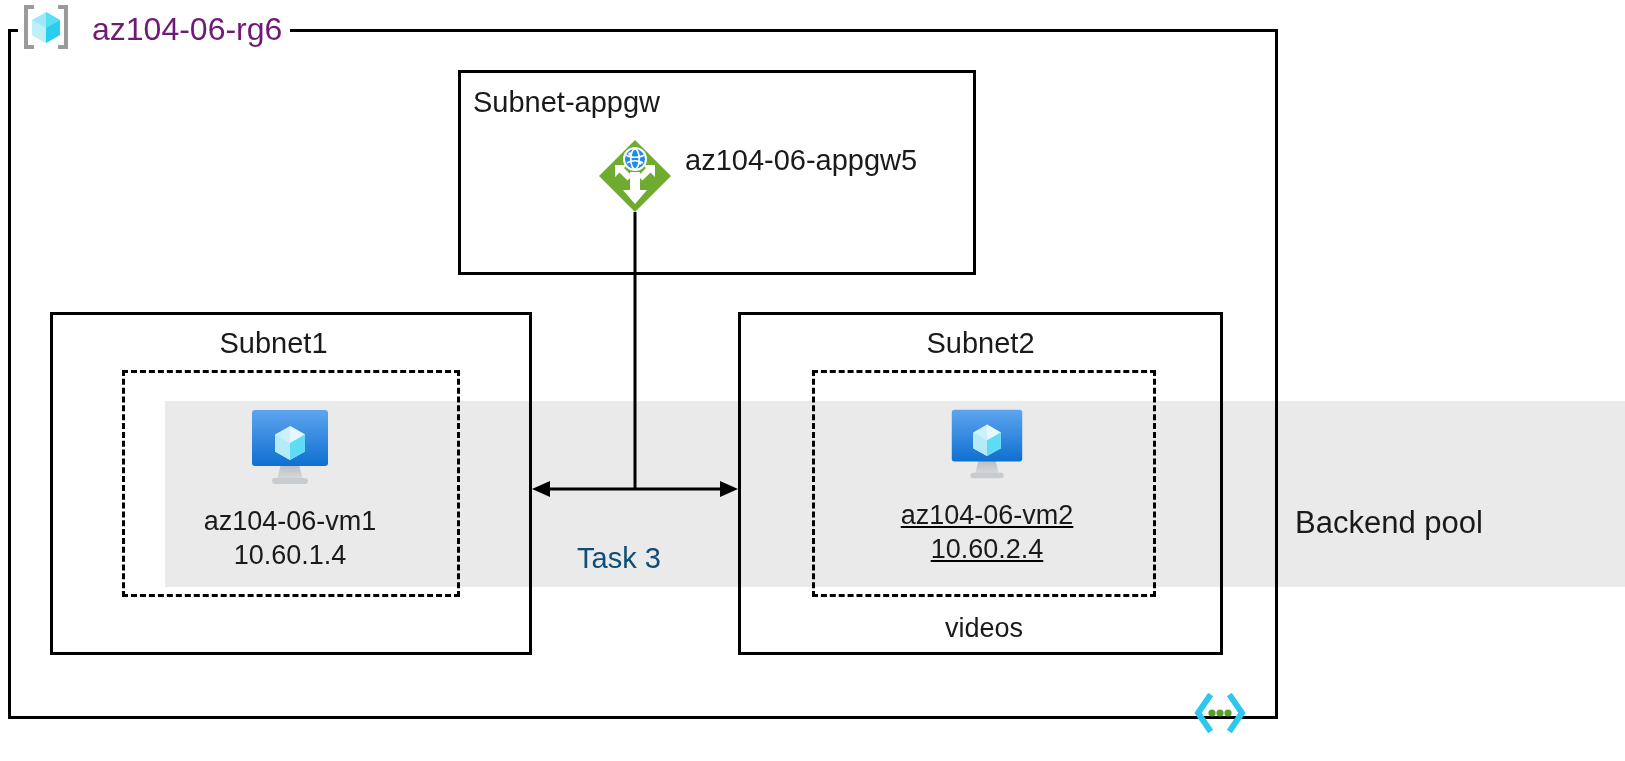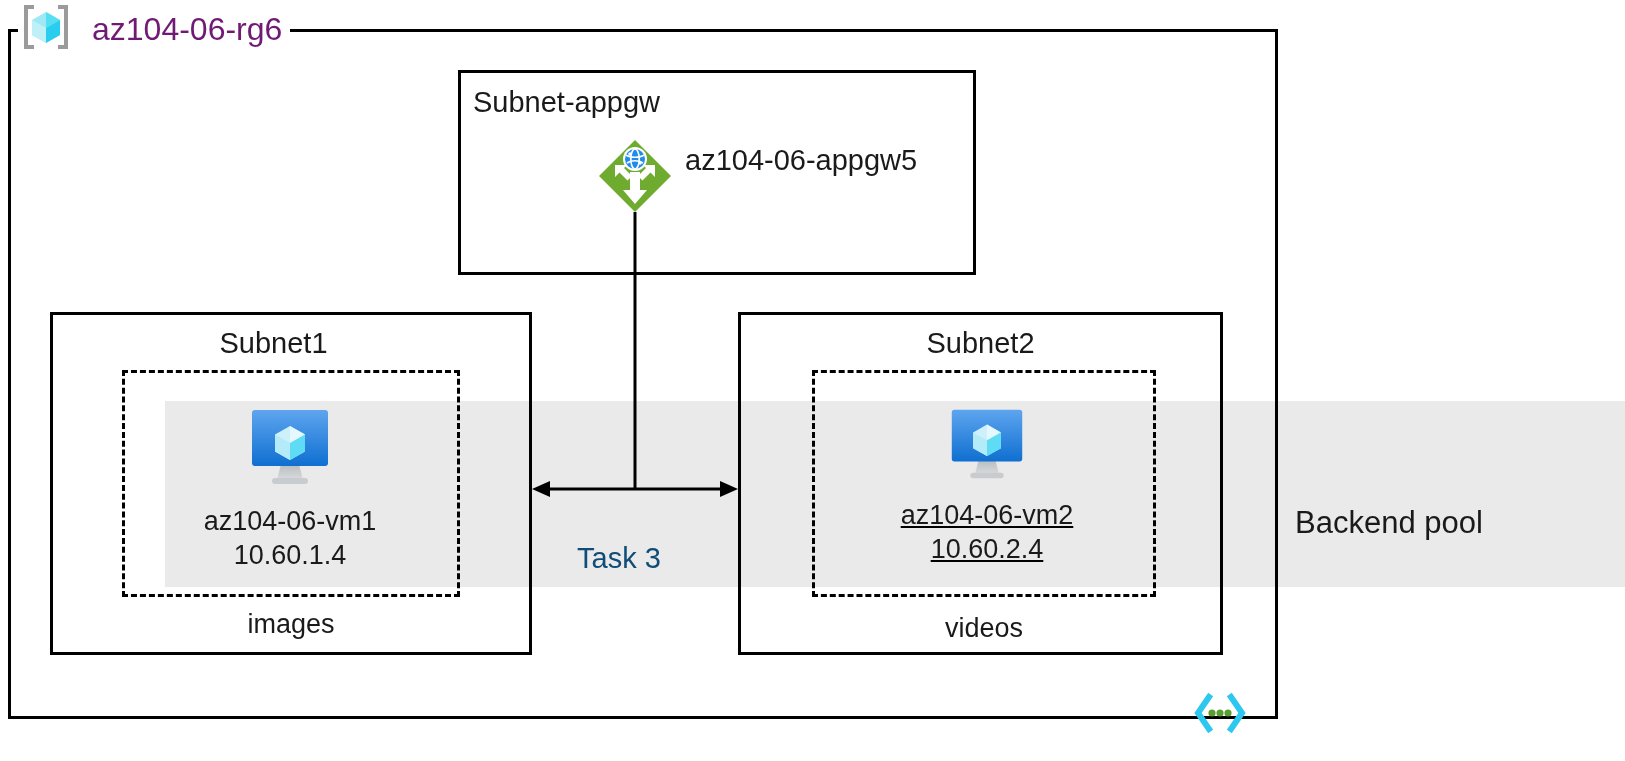--- a/index.html
+++ b/index.html
@@ -273,21 +273,20 @@
         <polygon points="42,20 57,28.5 57,45.5 42,54 27,45.5 27,28.5" fill="#cdf0fa"></polygon>
         <polygon points="42,20 57,28.5 42,37" fill="#e4f8fd"></polygon>
         <polygon points="42,37 57,28.5 57,45.5 42,54" fill="#5fdcf5"></polygon>
         <polygon points="27,28.5 42,37 42,54 27,45.5" fill="#b3ecf8"></polygon>
       </svg>
     </div>
     <div class="vm-name">az104-06-vm1</div>
     <div class="vm-ip">10.60.1.4</div>
   </div>
 
-  <div class="container-label label-images">images</div>
 
   <div class="subnet-box subnet2-box"></div>
   <div class="subnet-title subnet2-title">Subnet2</div>
   <div class="dashed-box dashed2"></div>
 
   <div class="vm-group vm2-group">
     <div class="vm-icon-wrap">
       <svg viewBox="0 0 84 82" width="78" height="76" xmlns="http://www.w3.org/2000/svg">
         <defs>
           <linearGradient id="vmscreen2" x1="0" y1="0" x2="0" y2="1">

